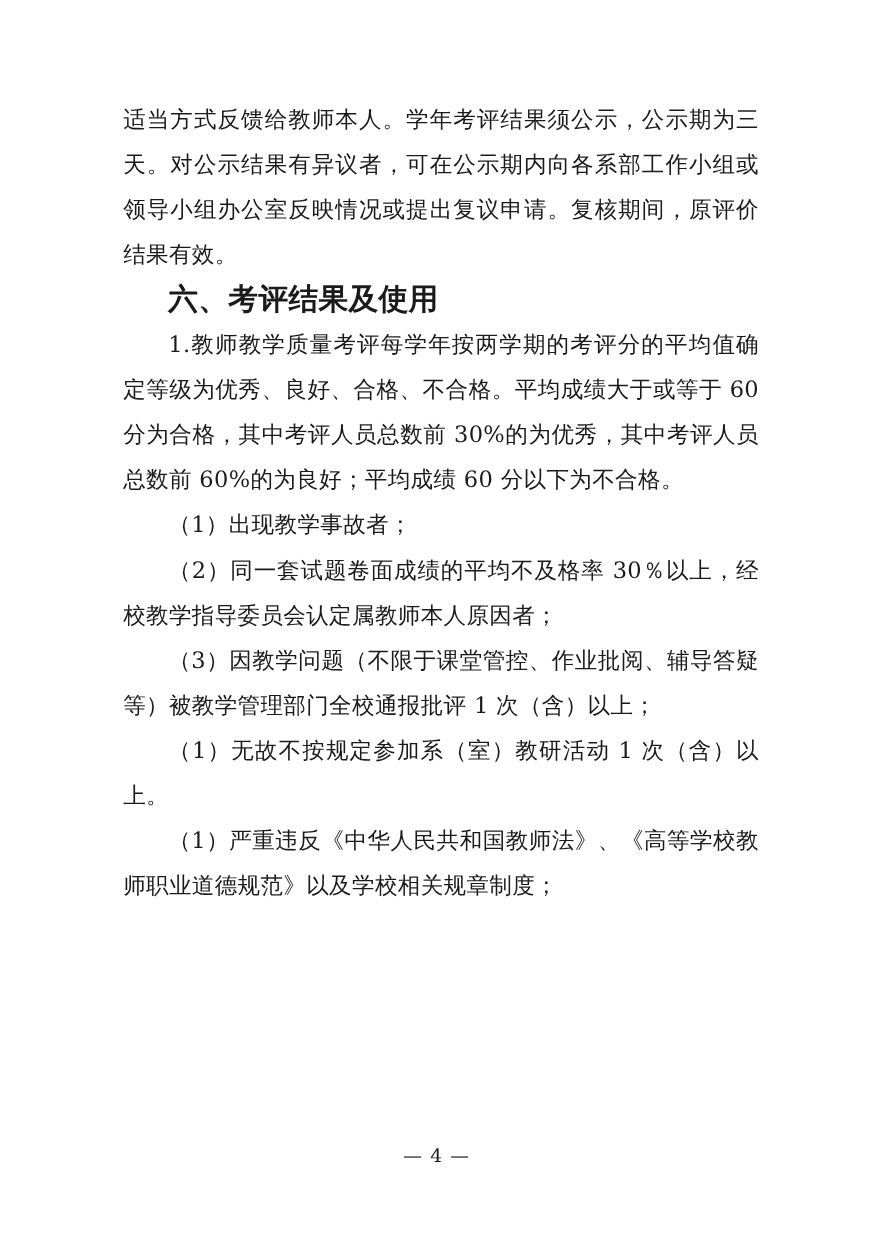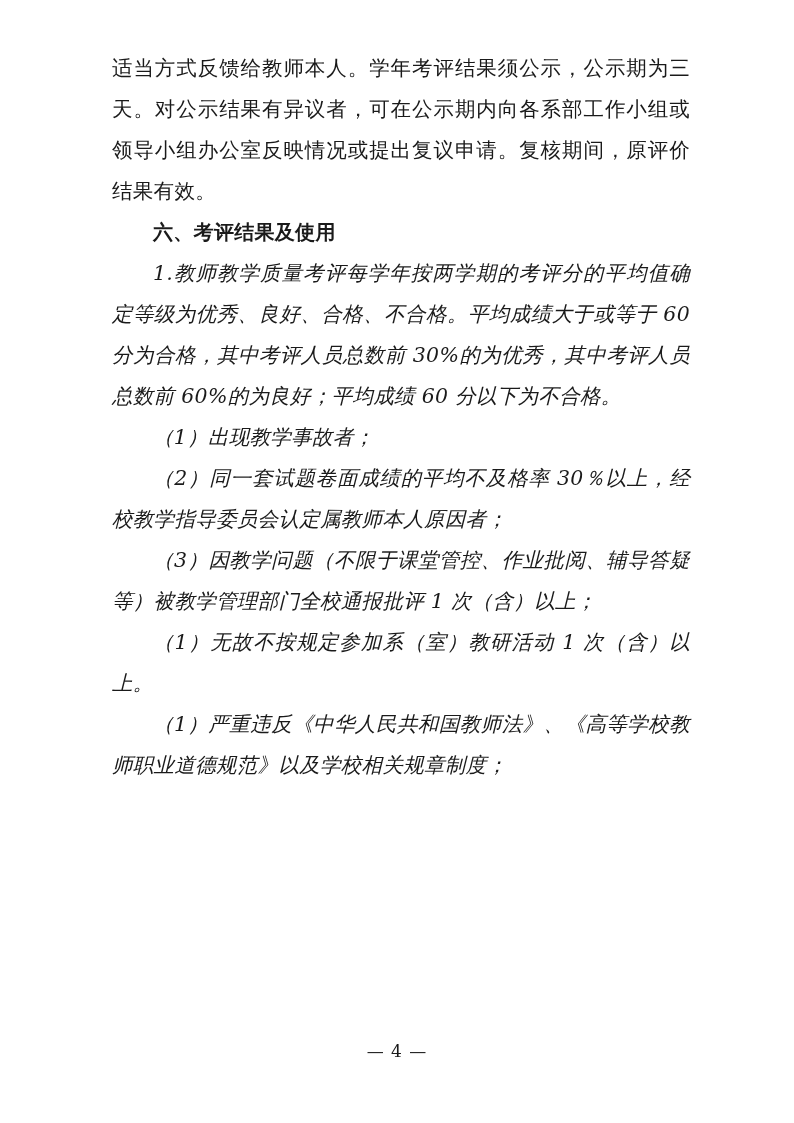--- a/index.html
+++ b/index.html
@@ -15,42 +15,41 @@
     color: #1a1a1a;
     overflow: hidden;
   }
   .page {
     position: absolute;
     top: 0;
     left: 0;
     width: 794px;
     height: 1123px;
     box-sizing: border-box;
-    padding: 48px 104px 0 112px;
+    padding: 88px 104px 0 112px;
   }
   .doc-body {
     font-size: 20.5px;
     line-height: 41px;
     letter-spacing: 0.3px;
     text-align: justify;
     text-justify: inter-ideograph;
   }
   .para {
     margin: 0;
     padding: 0;
     text-indent: 0;
   }
   .para.indent2 {
     text-indent: 41px;
-    font-style: italic;
   }
   .heading {
     margin: 0;
     padding: 0;
-    font-size: 20px;
+    font-size: 27px;
     line-height: 41px;
     font-weight: bold;
     text-indent: 41px;
     font-family: "DejaVu Serif", "Liberation Serif", serif;
   }
   .footer {
     position: absolute;
     left: 0;
     right: 0;
     bottom: 62px;

